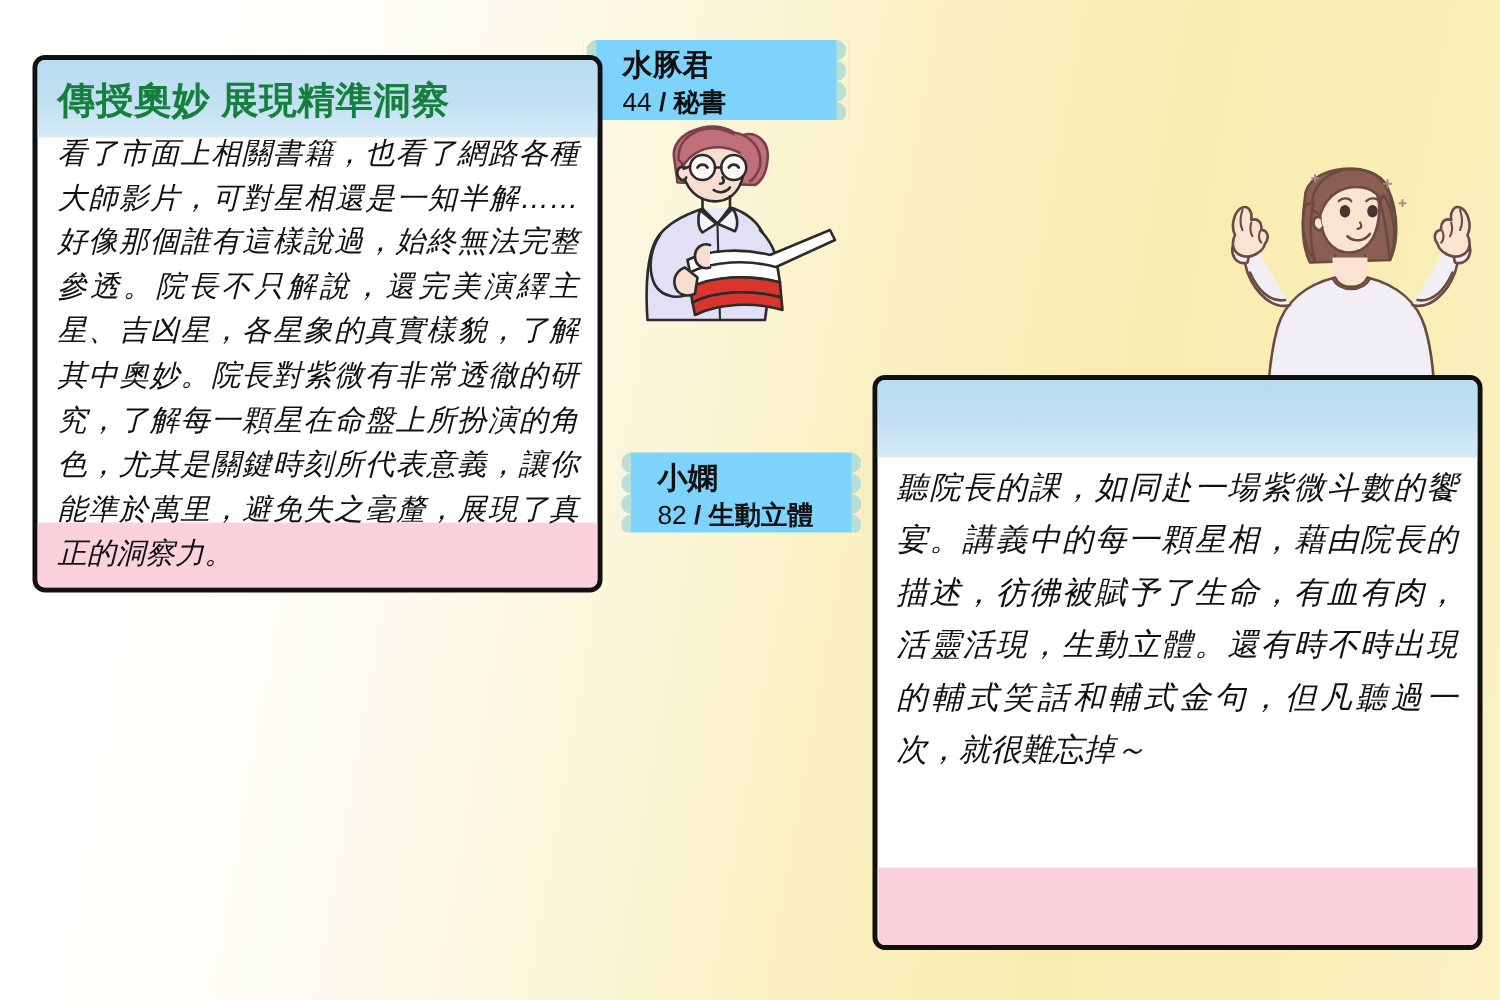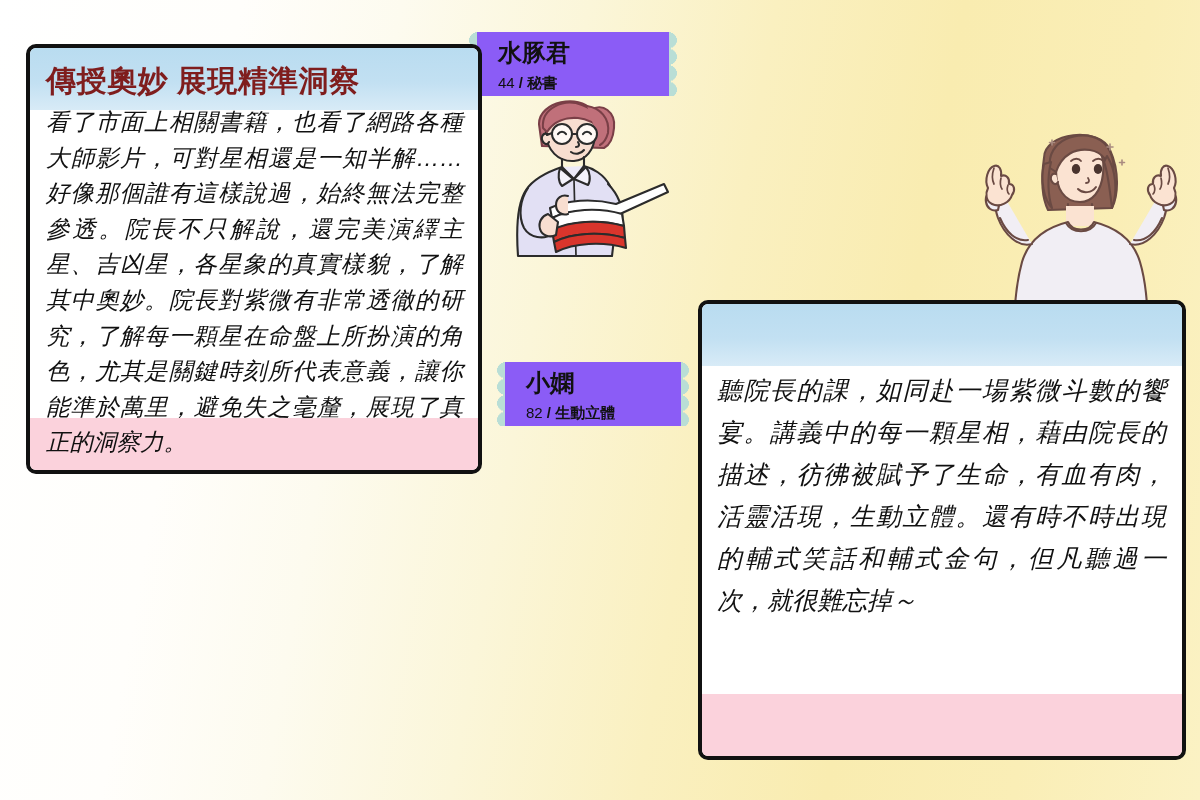--- a/index.html
+++ b/index.html
@@ -25,21 +25,21 @@
     position:absolute;left:0;right:0;top:0;height:62px;
     background:linear-gradient(180deg,#b9dcf0 0%,#c2e0f2 55%,#d8ebf7 100%);
   }
   .card .foot-band{
     position:absolute;left:0;right:0;bottom:0;
     background:#fbd2dc;
   }
   .card .inner{position:relative;z-index:2;}
   .card-title{
     font-weight:bold;
-    color:#7f1d1d;
+    color:#15803d;
     letter-spacing:0.5px;
     white-space:nowrap;
   }
   .card-body{
     color:#111111;
     text-align:justify;
     text-justify:inter-character;
     font-style:italic;
   }
 
@@ -53,37 +53,37 @@
   
   #card-right{ left:698px; top:300px; width:488px; height:460px; }
   #card-right .foot-band{ height:62px; }
   #card-right .inner{ padding:20px 16px 0 15px; }
   #card-right .card-title{ font-size:31px; line-height:42px; margin-bottom:6px; }
   #card-right .card-body{ font-size:25px; line-height:42px;margin-top:45px; }
 
   
   .name-tag{
     position:absolute;
-    background:#8b5cf6;
+    background:#7dd3fc;
     box-sizing:border-box;
     z-index:2;
     padding:6px 14px 8px 22px;
   }
   .name-tag::after{     
     content:"";position:absolute;top:0;bottom:0;right:-9px;width:10px;
     background:
       radial-gradient(circle at 0 50%, #b9ded6 61%, rgba(0,0,0,0) 62%) 0 0/10px 16.5px repeat-y;
   }
   .name-tag::before{    
     content:"";position:absolute;top:0;bottom:0;left:-9px;width:10px;
     background:
       radial-gradient(circle at 100% 50%, #b9ded6 61%, rgba(0,0,0,0) 62%) 0 0/10px 16.5px repeat-y;
   }
   .tag-name{ font-size:24px;font-weight:bold;color:#111;line-height:30px; }
-  .tag-meta{ font-size:15px;font-weight:bold;color:#111;line-height:30px; }
+  .tag-meta{ font-size:21px;font-weight:bold;color:#111;line-height:30px; }
   .tag-meta .age{ font-weight:normal; }
 
   #tag-1{ left:476px; top:32px; width:194px; height:64px; }
   #tag-2{ left:504px; top:362px; width:178px; height:64px; }
 
   
   .illus{ position:absolute; z-index:3; }
   #illus-man{ left:492px; top:88px; width:190px; height:190px; }
   #illus-woman{ left:952px; top:122px; width:240px; height:215px; }
 </style>

